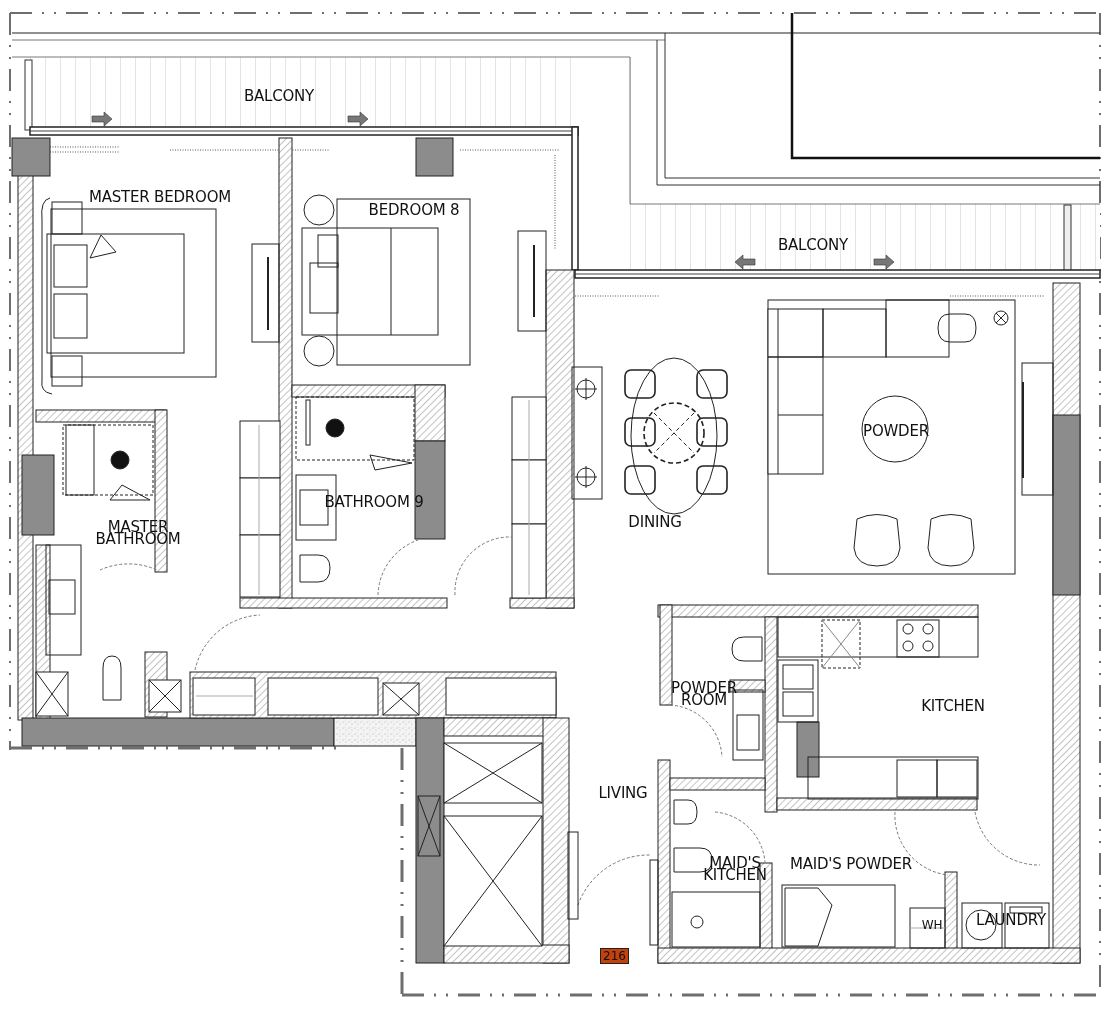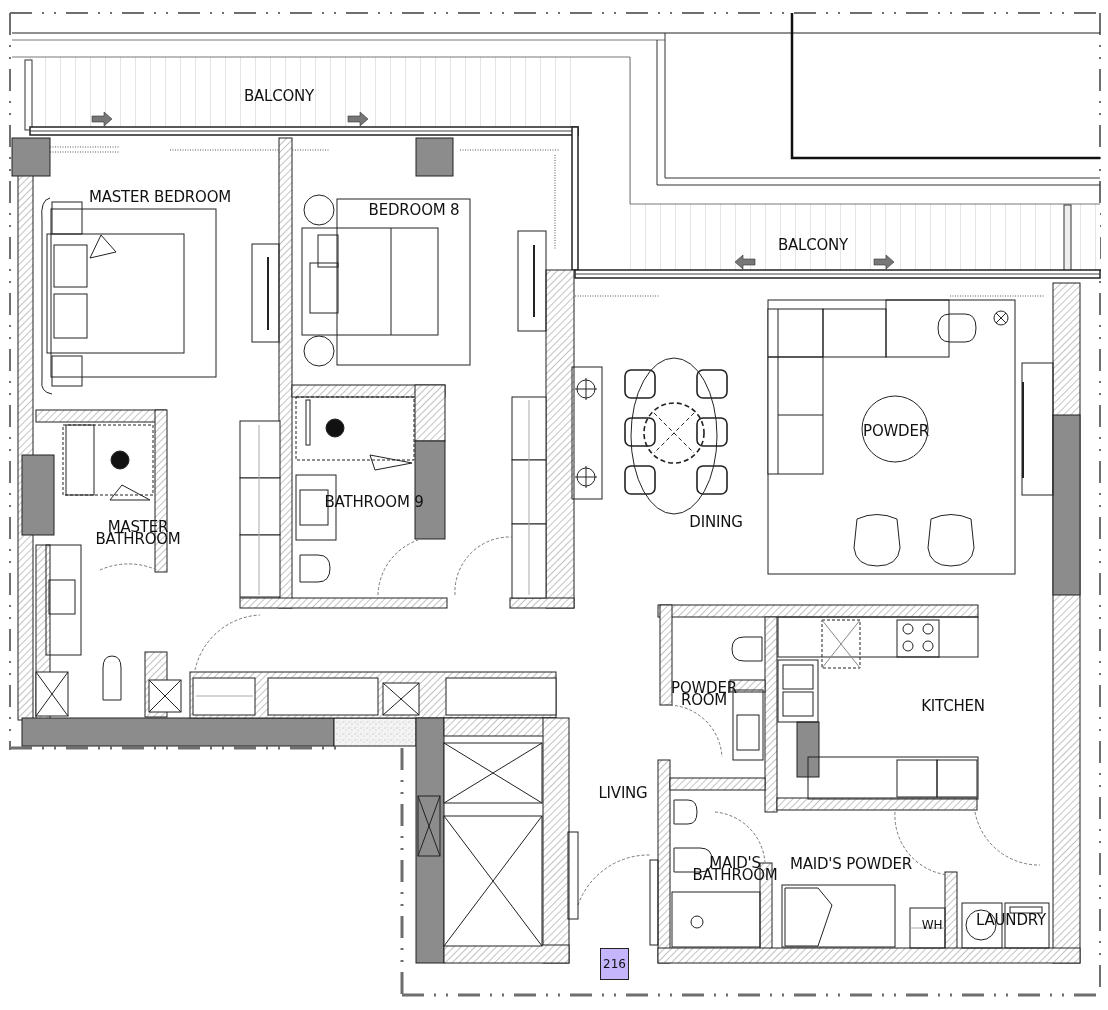--- a/index.html
+++ b/index.html
@@ -1,19 +1,19 @@
 <!DOCTYPE html>
 <html><head>
 <meta charset="utf-8">
 <style>
   html, body { margin: 0; padding: 0; background: #ffffff; }
   body { width: 1108px; height: 1010px; overflow: hidden; position: relative; font-family: "DejaVu Sans", sans-serif; }
   svg { position: absolute; left: 0; top: 0; }
   .room-label { position: absolute; font-family: "DejaVu Sans", sans-serif; font-size: 15px; color: #111; text-align: center; line-height: 12px; white-space: pre; transform: translate(-50%, -50%); letter-spacing: -0.2px; }
-  .tag { position: absolute; font-family: "DejaVu Sans", sans-serif; font-size: 12px; color: #111; border: 1px solid #222; padding: 8px 2px; line-height: 14px; background: #c4b5fd; }
+  .tag { position: absolute; font-family: "DejaVu Sans", sans-serif; font-size: 12px; color: #111; border: 1px solid #222; padding: 0 2px; line-height: 14px; background: #c2410c; }
 </style>
 </head>
 <body>
 
 <svg width="1108" height="1010" viewBox="0 0 1108 1010" xmlns="http://www.w3.org/2000/svg">
   <defs>
     <pattern id="hatch" patternUnits="userSpaceOnUse" width="5" height="5" patternTransform="rotate(45)">
       <rect width="5" height="5" fill="#fff"></rect>
       <line x1="0" y1="0" x2="0" y2="5" stroke="#888" stroke-width="1"></line>
     </pattern>
@@ -307,26 +307,26 @@
   </g>
 </svg>
 
 <div class="room-label" style="left:279px;top:96px;">BALCONY</div>
 <div class="room-label" style="left:813px;top:245px;">BALCONY</div>
 <div class="room-label" style="left:160px;top:197px;">MASTER BEDROOM</div>
 <div class="room-label" style="left:414px;top:210px;">BEDROOM 8</div>
 <div class="room-label" style="left:138px;top:533px;">MASTER
 BATHROOM</div>
 <div class="room-label" style="left:374px;top:502px;">BATHROOM 9</div>
-<div class="room-label" style="left:716px;top:522px;">DINING</div>
+<div class="room-label" style="left:655px;top:522px;">DINING</div>
 <div class="room-label" style="left:896px;top:431px;">POWDER</div>
 <div class="room-label" style="left:704px;top:694px;">POWDER
 ROOM</div>
 <div class="room-label" style="left:953px;top:706px;">KITCHEN</div>
 <div class="room-label" style="left:623px;top:793px;">LIVING</div>
 <div class="room-label" style="left:735px;top:869px;">MAID'S
-BATHROOM</div>
+KITCHEN</div>
 <div class="room-label" style="left:851px;top:864px;">MAID'S POWDER</div>
 <div class="room-label" style="left:1011px;top:872px;margin-top:48px;">LAUNDRY</div>
 
 <div class="room-label" style="left:932px;top:925px;font-size:12px;">WH</div>
 
 <div class="tag" style="left:600px;top:948px;">216</div>
 
 </body></html>

